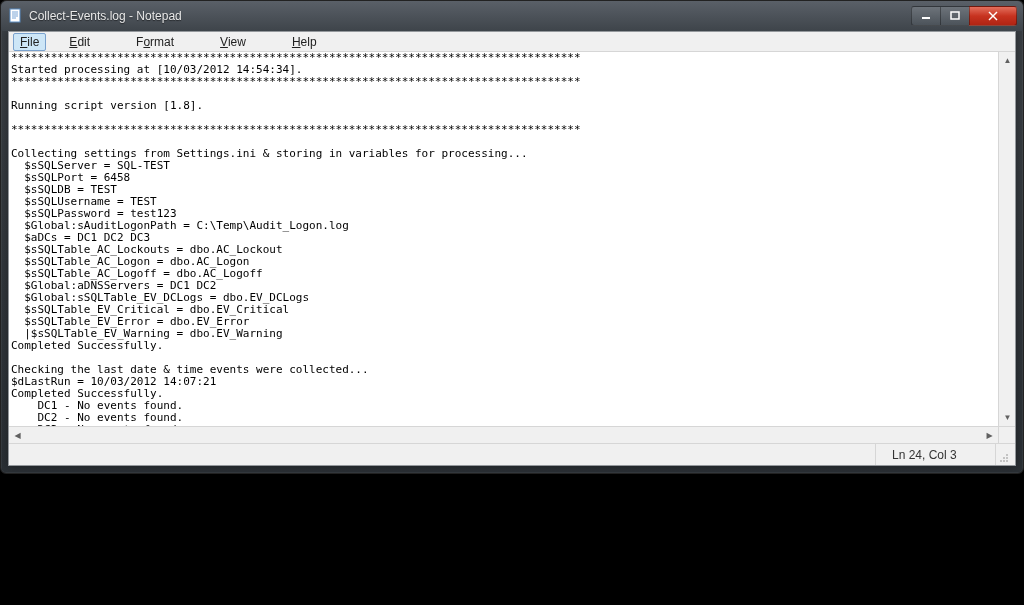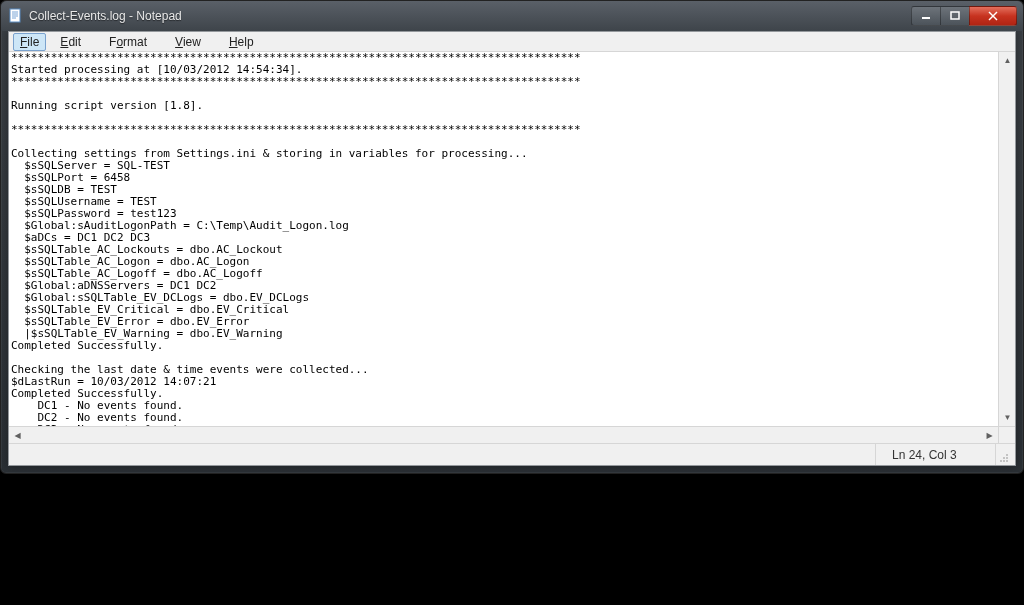--- a/index.html
+++ b/index.html
@@ -90,21 +90,21 @@
     .menubar {
       height: 20px;
       background: #f0f0f0;
       display: flex;
       align-items: center;
       padding: 0 4px;
       font-size: 12px;
       border-bottom: 1px solid #d6d6d6;
     }
     .menu-item {
-      padding: 2px 14px;
+      padding: 2px 23px;
       cursor: pointer;
       color: #222;
     }
     .menu-item.open {
       border: 1px solid #7aa2ce;
       background: #cde6f7;
       padding: 1px 6px;
       border-radius: 2px;
     }
     .menu-letter {

